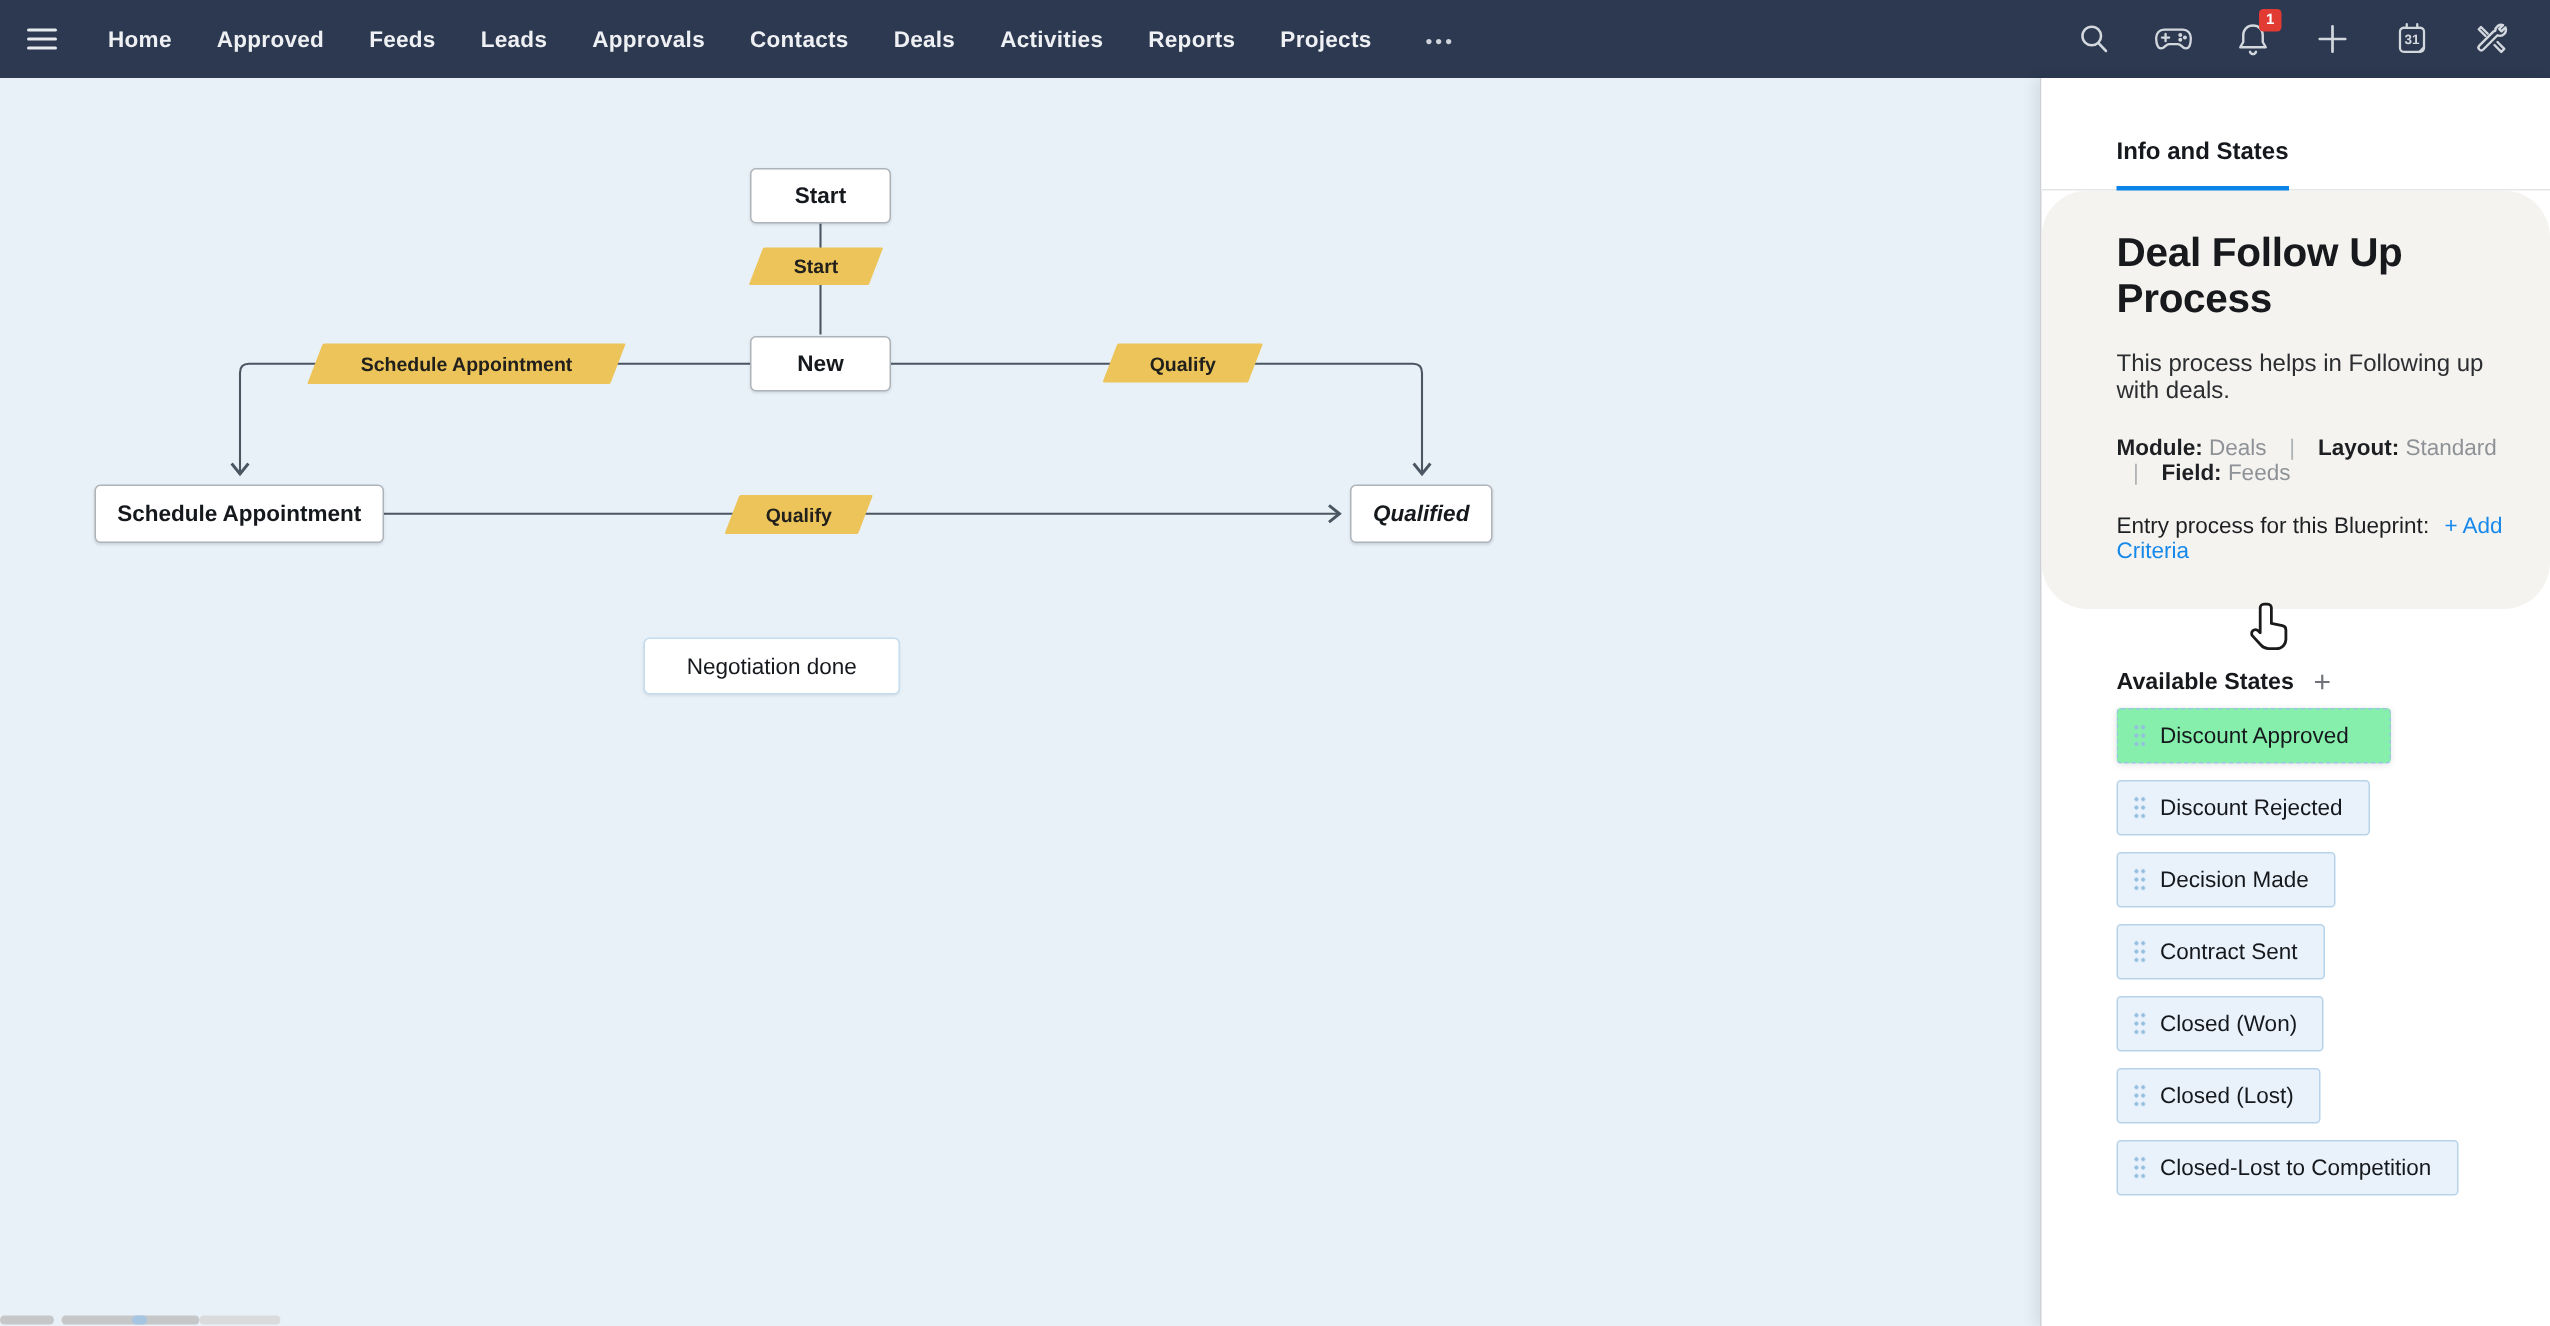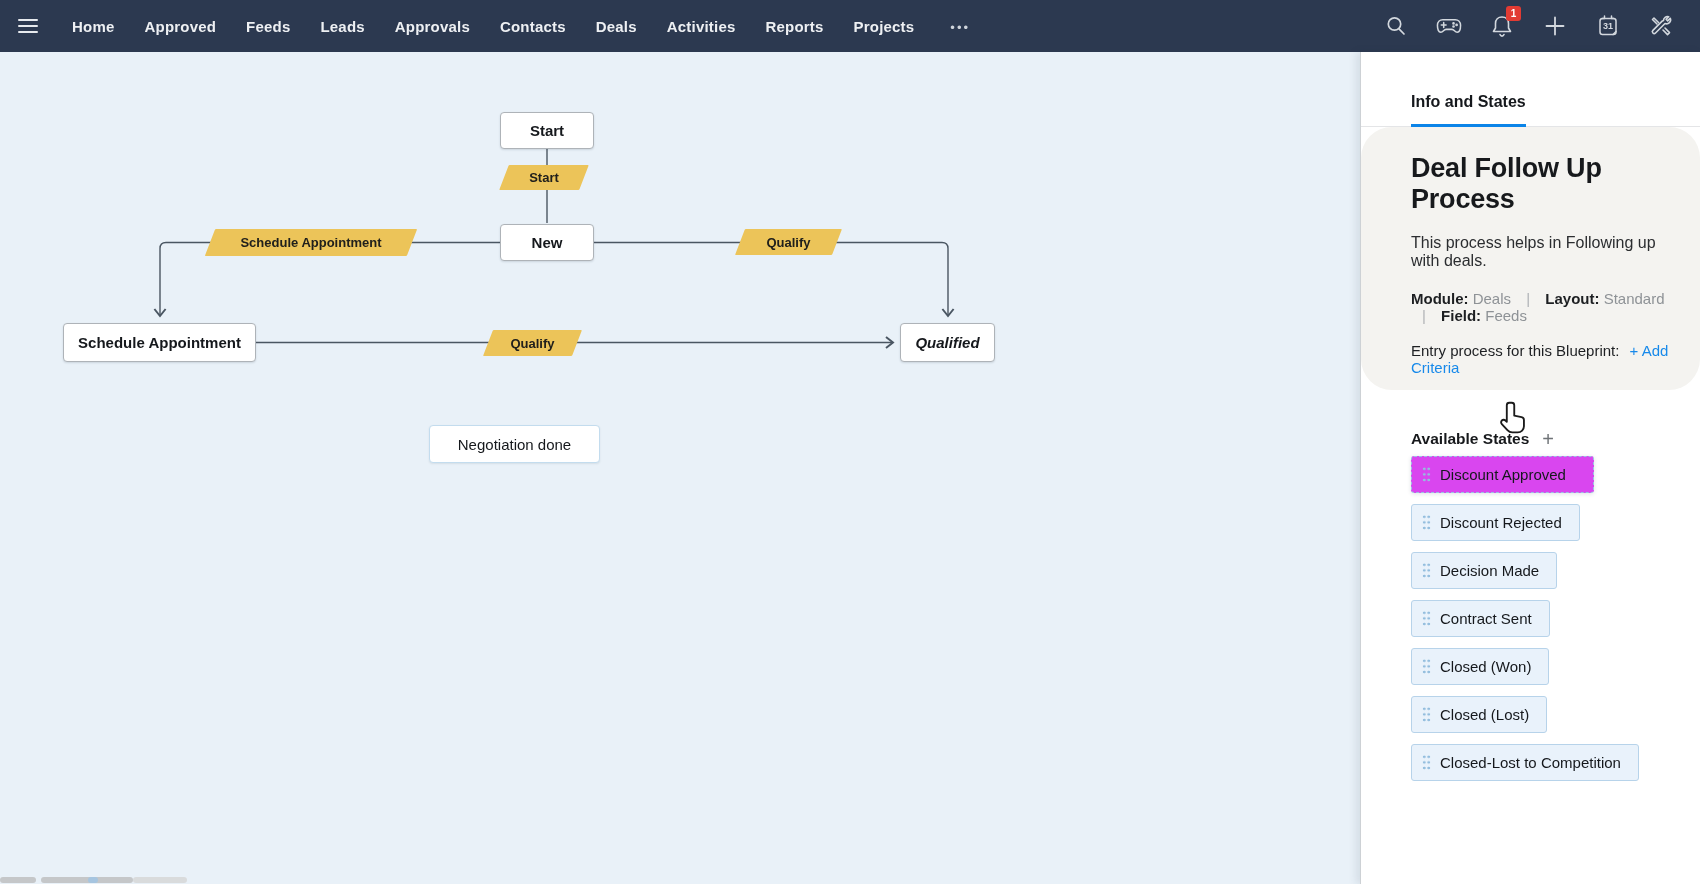--- a/index.html
+++ b/index.html
@@ -36,35 +36,35 @@
   .hscroll i { position:absolute; bottom:1px; height:6px; border-radius:3px; }
   .hs1 { left:0;  width:36px; background:#c5c7c9; }
   .hs2 { left:41px; width:92px; background:#c5c7c9; }
   .hs3 { left:133px; width:54px; background:#d9dbdc; }
   .hs4 { left:88px; width:10px; background:#a6c5e0; }
 
   
   .panel { position:relative; flex:1; background:#fff; border-left:1px solid #cdd1d5; box-shadow:-4px 0 8px rgba(30,50,70,.10); }
   .tabbar { position:relative; height:75px; box-shadow:inset 0 -1px 0 #e4e5e7; background:#fff; }
   .tab { position:absolute; left:50px; bottom:0; padding-bottom:13px; font-size:16px; font-weight:700; color:#15181c; border-bottom:3px solid #0b84e8; cursor:pointer; }
-  .info-section { background:#f4f3f0; padding:26px 30px 14px 50px;border-radius:31px; }
+  .info-section { background:#f4f3f0; padding:26px 30px 30px 50px;border-radius:31px; }
   .proc-title { font-size:27px; font-weight:700; color:#17191c; letter-spacing:-.2px; }
   .proc-desc { margin-top:19px; font-size:16px; color:#2b2d30; }
   .meta { margin-top:20px; font-size:15px; color:#1d1f22; }
   .meta b { font-weight:700; }
   .meta .val { color:#8e9296; }
   .meta .sep { color:#b0b3b6; margin:0 11px; }
   .entry { margin-top:18px; font-size:15px; color:#1d1f22; }
   .link { color:#1789ea; text-decoration:none; cursor:pointer; margin-left:6px; }
   .states-section { padding:39px 30px 0 50px; }
   .states-head { display:flex; align-items:center; font-size:15.5px; font-weight:700; color:#17191c; }
   .plus-btn { margin-left:13px; font-size:20px; font-weight:300; color:#6f7377; cursor:pointer; line-height:1; }
   .state-list { margin-top:7px; }
   .state { display:flex; align-items:center; width:max-content; height:37px; margin-bottom:11px; padding:0 17px 0 10px; background:#e9f2fb; border:1px solid #b7d3ea; border-radius:3px; font-size:15px; color:#15181c; cursor:grab; }
-  .state.dragging { background:#d946ef; border:1px dashed #9cc3e4; box-shadow:0 1px 4px rgba(40,60,80,.14); padding-right:27px; }
+  .state.dragging { background:#86efac; border:1px dashed #9cc3e4; box-shadow:0 1px 4px rgba(40,60,80,.14); padding-right:27px; }
   .handle { width:9px; height:17px; margin-right:9px; flex:0 0 auto;
             background-image:radial-gradient(circle, #94bede 1.2px, transparent 1.5px);
             background-size:4.5px 5.6px; }
   .cursor-hand { position:absolute; left:138px; top:349px; z-index:9; pointer-events:none; }
 </style>
 </head>
 <body>
 
 <div class="app">
 

